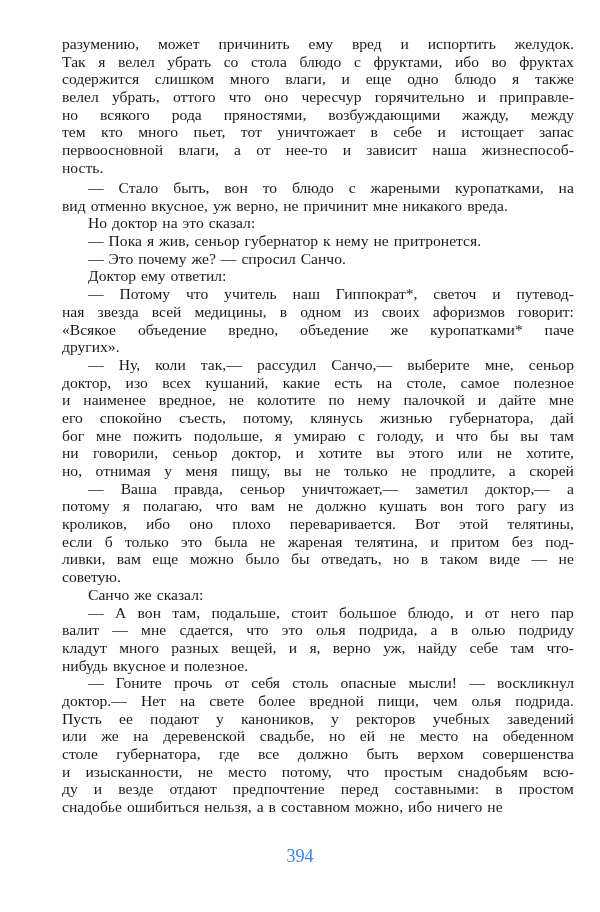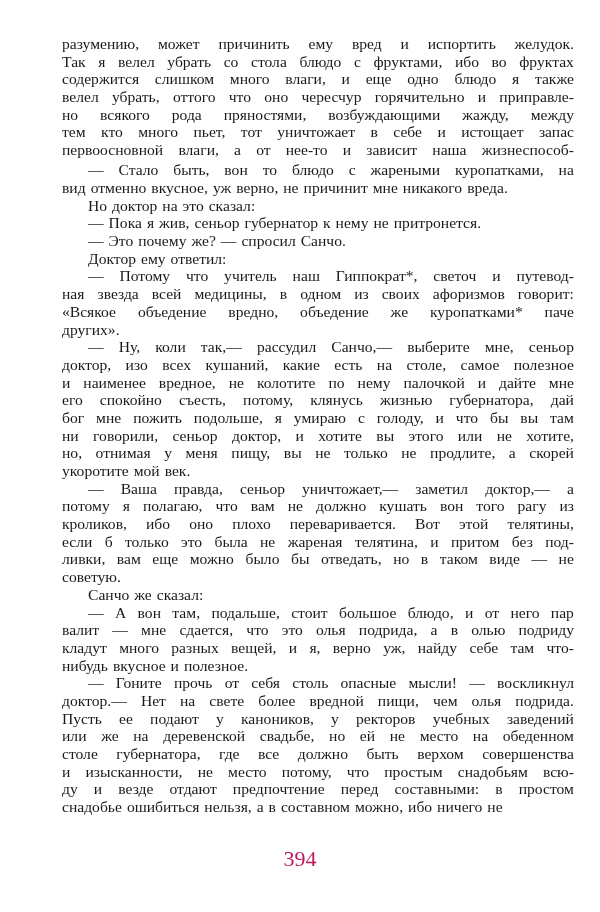--- a/index.html
+++ b/index.html
@@ -44,22 +44,22 @@
   .jline.indent {
     padding-left: 26px;
   }
   .page-number {
     position: absolute;
     left: 0;
     width: 600px;
     top: 846px;
     text-align: center;
     font-family: "Liberation Serif", "DejaVu Serif", serif;
-    font-size: 22px;
-    color: #be185d;
+    font-size: 18px;
+    color: #3b82f6;
   }
 </style>
 </head>
 <body>
 
 <div class="page" id="page-body">
     <div class="para">
       <div class="jline">
         <span>разумению,</span>
         <span>может</span>
@@ -133,20 +133,23 @@
         <span>первоосновной</span>
         <span>влаги,</span>
         <span>а</span>
         <span>от</span>
         <span>нее-то</span>
         <span>и</span>
         <span>зависит</span>
         <span>наша</span>
         <span>жизнеспособ-</span>
       </div>
+      <div class="jline last">
+        <span>ность.</span>
+      </div>
     </div>
     <div class="para gap">
       <div class="jline indent">
         <span>—</span>
         <span>Стало</span>
         <span>быть,</span>
         <span>вон</span>
         <span>то</span>
         <span>блюдо</span>
         <span>с</span>
@@ -326,25 +329,20 @@
         <span>у</span>
         <span>меня</span>
         <span>пищу,</span>
         <span>вы</span>
         <span>не</span>
         <span>только</span>
         <span>не</span>
         <span>продлите,</span>
         <span>а</span>
         <span>скорей</span>
-      </div>
-      <div class="jline last">
-        <span>укоротите</span>
-        <span>мой</span>
-        <span>век.</span>
       </div>
     </div>
     <div class="para">
       <div class="jline indent">
         <span>—</span>
         <span>Ваша</span>
         <span>правда,</span>
         <span>сеньор</span>
         <span>уничтожает,—</span>
         <span>заметил</span>

